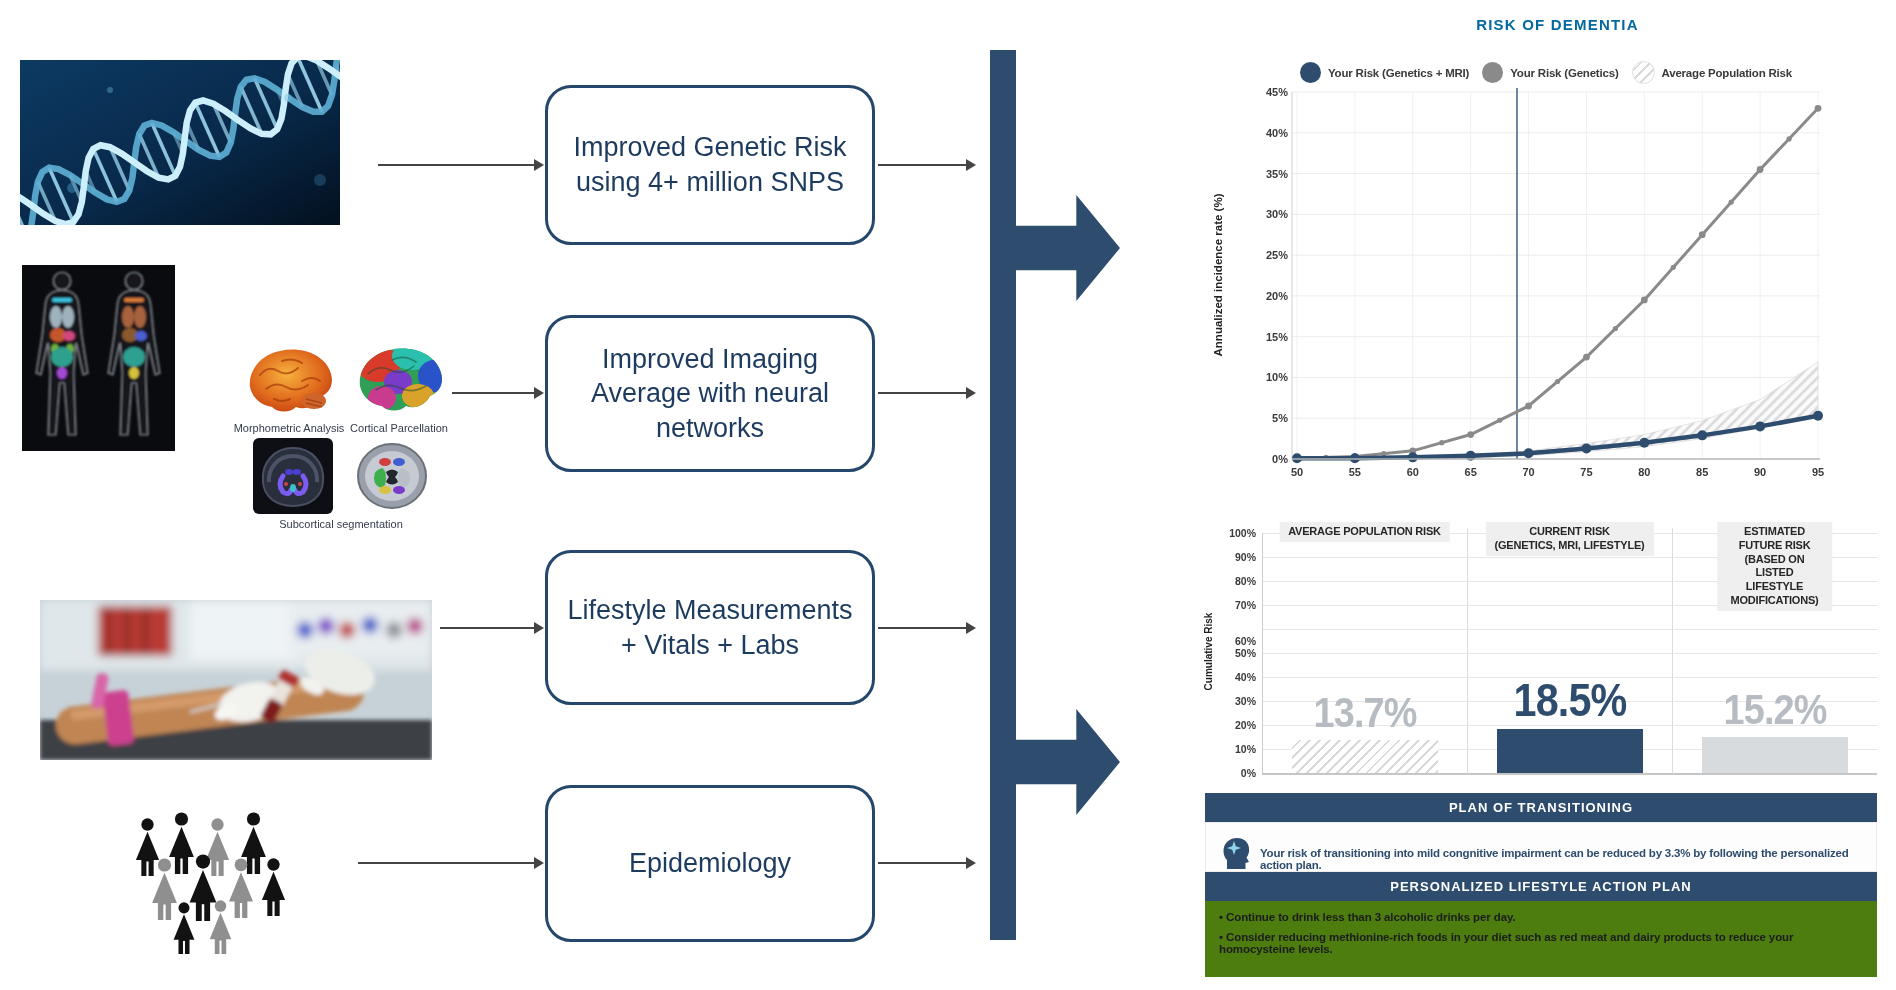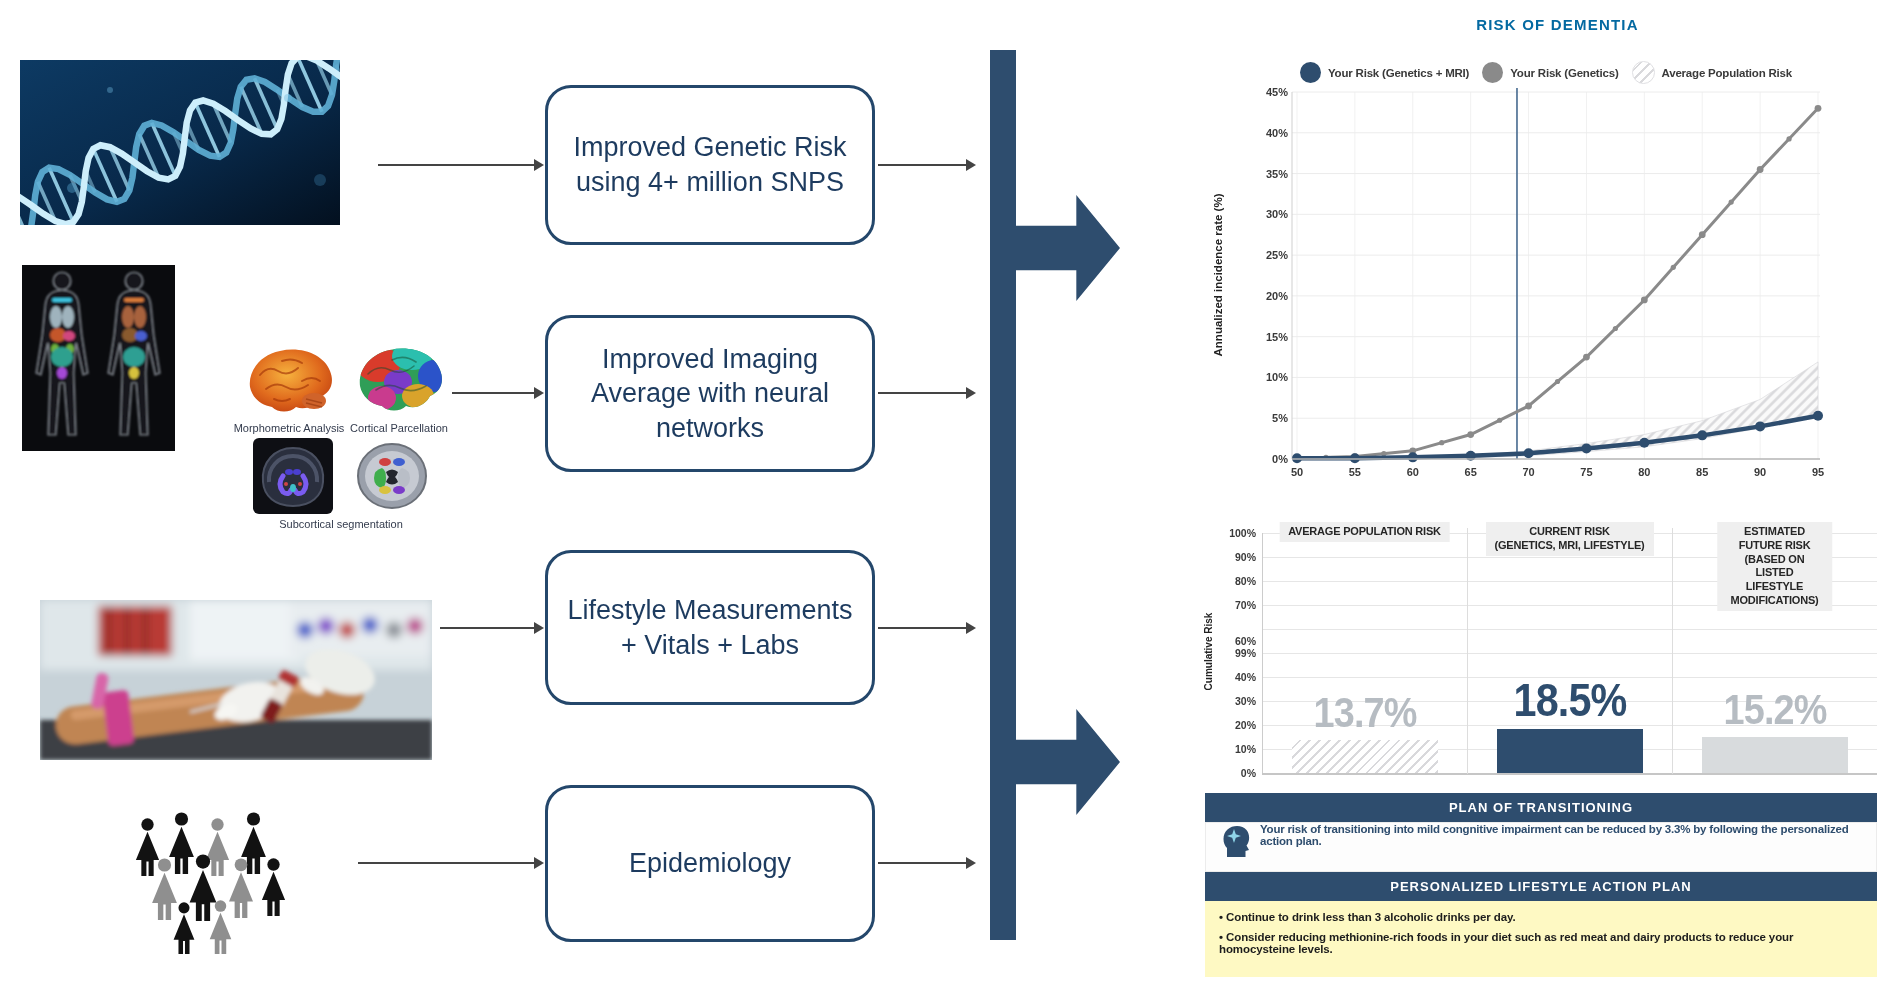--- a/index.html
+++ b/index.html
@@ -40,24 +40,24 @@
               white-space:pre-line;padding:3px 9px;letter-spacing:-0.2px;}
   .big-num{position:absolute;font-weight:bold;text-align:center;transform:scaleX(0.88);
            letter-spacing:-1px;line-height:1;}
   .vlabel{position:absolute;transform:rotate(-90deg);transform-origin:center;
           font-size:10px;font-weight:bold;color:#222;white-space:nowrap;}
 
   .banner{position:absolute;left:1205px;width:672px;height:29px;background:#2e4d6e;color:#fff;
           font-weight:bold;font-size:13px;letter-spacing:1px;display:flex;align-items:center;
           justify-content:center;}
   .inforow{position:absolute;left:1205px;top:822px;width:672px;height:50px;background:#fdfdfd;
-           border:1px solid #ececec;box-sizing:border-box;display:flex;align-items:flex-start;}
+           border:1px solid #ececec;box-sizing:border-box;display:flex;align-items:flex-end;}
   .inforow .msg{font-size:11.5px;font-weight:bold;color:#2e4d6e;letter-spacing:-0.2px;
                 margin-left:10px;}
-  .bullets{position:absolute;left:1205px;top:901px;width:672px;height:76px;background:#fef9c3;
+  .bullets{position:absolute;left:1205px;top:901px;width:672px;height:76px;background:#4d7c0f;
            box-sizing:border-box;padding:10px 14px;}
   .bullets div{font-size:11.5px;font-weight:bold;color:#1c1c1c;letter-spacing:-0.1px;
                margin-bottom:8px;}
 </style>
 </head>
 <body>
 
 <svg class="abs" style="left:20px;top:60px;" width="320" height="165" id="dna-svg">
   <defs>
     <linearGradient id="dnabg" x1="0" y1="0" x2="1" y2="1">
@@ -419,21 +419,21 @@
     <div class="bar-ytick" style="top: 245px;">0%</div>
     <div class="bar-grid" style="left: 62px; top: 227px; width: 615px;"></div>
     <div class="bar-ytick" style="top: 221px;">10%</div>
     <div class="bar-grid" style="left: 62px; top: 203px; width: 615px;"></div>
     <div class="bar-ytick" style="top: 197px;">20%</div>
     <div class="bar-grid" style="left: 62px; top: 179px; width: 615px;"></div>
     <div class="bar-ytick" style="top: 173px;">30%</div>
     <div class="bar-grid" style="left: 62px; top: 155px; width: 615px;"></div>
     <div class="bar-ytick" style="top: 149px;">40%</div>
     <div class="bar-grid" style="left: 62px; top: 131px; width: 615px;"></div>
-    <div class="bar-ytick" style="top: 125px;">99%</div>
+    <div class="bar-ytick" style="top: 125px;">50%</div>
     <div class="bar-grid" style="left: 62px; top: 107px; width: 615px;"></div>
     <div class="bar-ytick" style="top: 113px;">60%</div>
     <div class="bar-grid" style="left: 62px; top: 83px; width: 615px;"></div>
     <div class="bar-ytick" style="top: 77px;">70%</div>
     <div class="bar-grid" style="left: 62px; top: 59px; width: 615px;"></div>
     <div class="bar-ytick" style="top: 53px;">80%</div>
     <div class="bar-grid" style="left: 62px; top: 35px; width: 615px;"></div>
     <div class="bar-ytick" style="top: 29px;">90%</div>
     <div class="bar-grid" style="left: 62px; top: 11px; width: 615px;"></div>
     <div class="bar-ytick" style="top: 5px;">100%</div>

